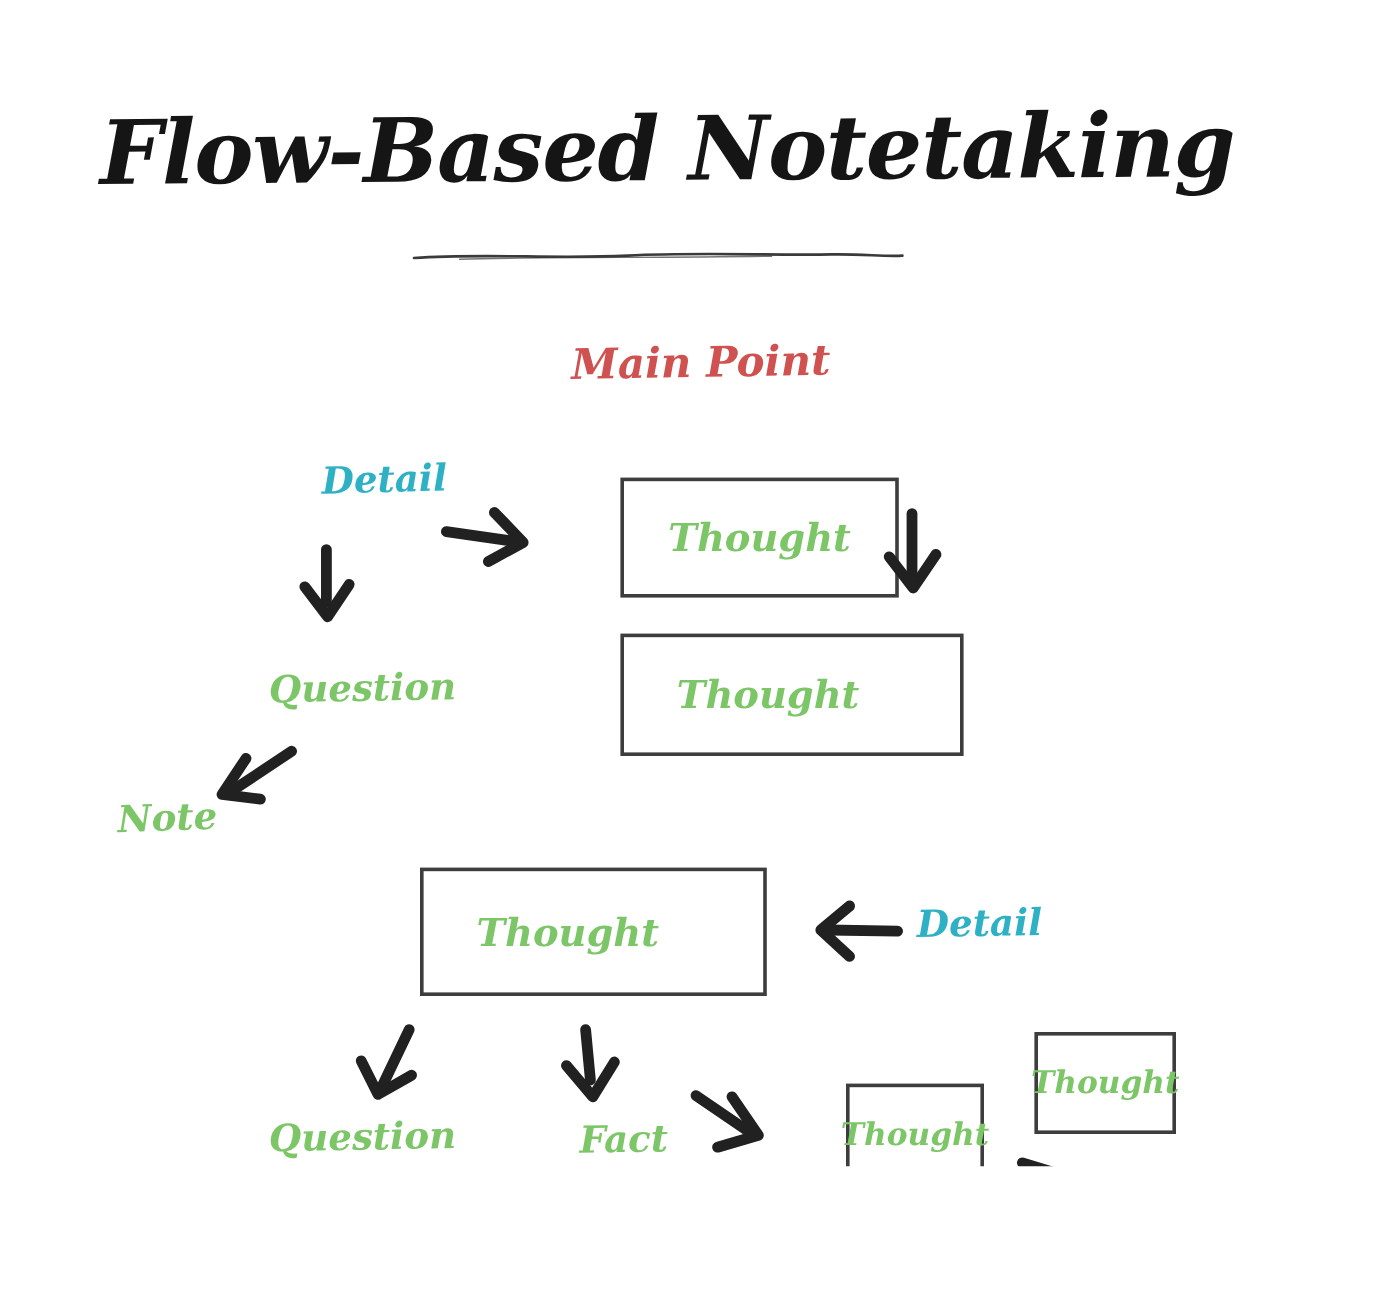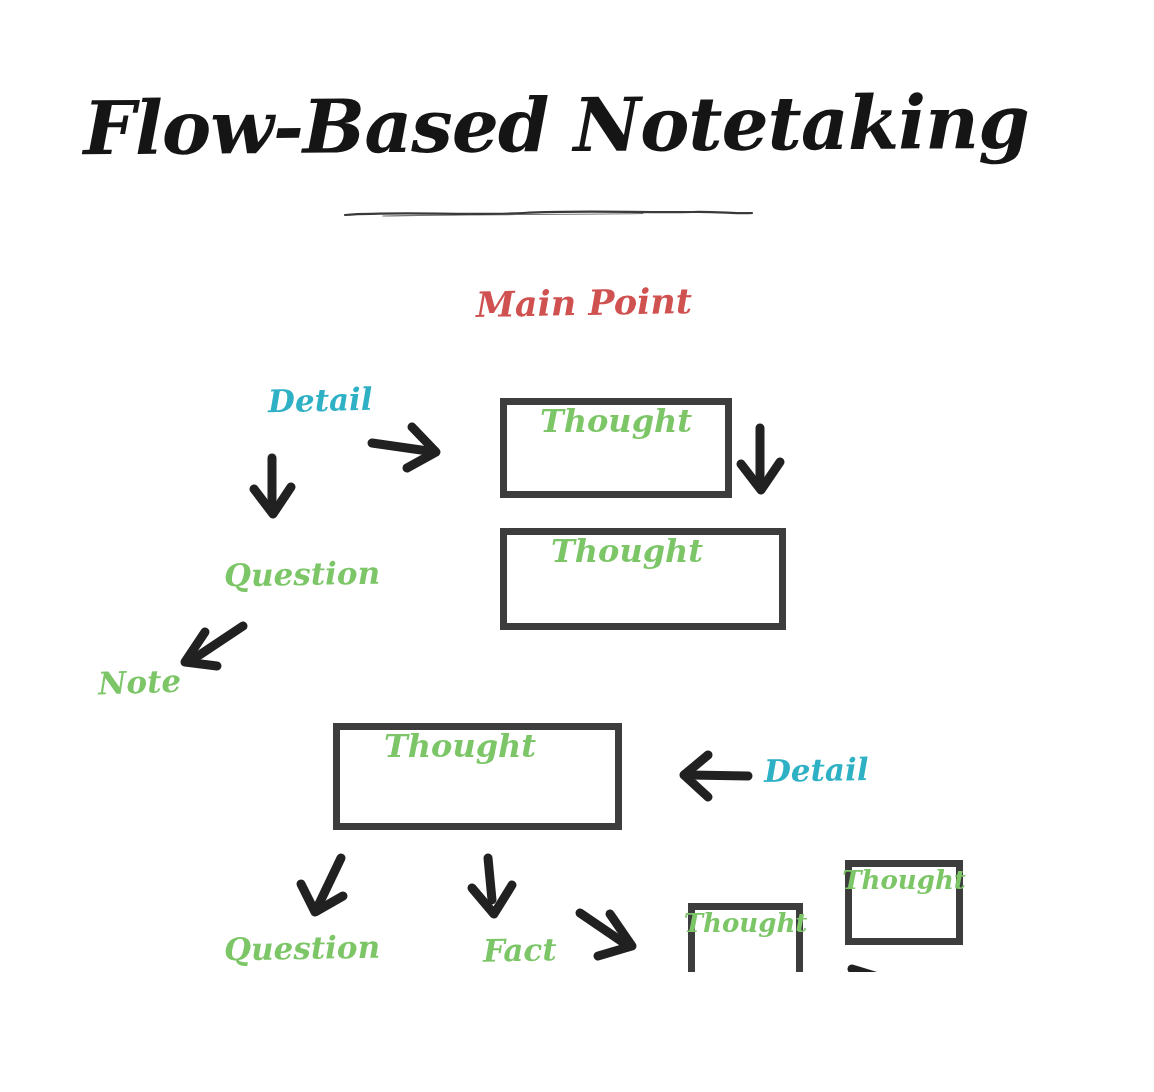--- a/index.html
+++ b/index.html
@@ -22,24 +22,26 @@
     left: 0; top: 82px; width: 1112px;
     text-align: center;
     font-size: 74px;
     letter-spacing: -1px;
     transform: rotate(-0.4deg);
   }
   .label-md { font-size: 31px; }
   .label-lg { font-size: 35px; }
   .thought-box {
     position: absolute;
-    border: 7px solid #b91c1c;
+    border: 3px solid #b91c1c;
     background: #ffffff;
     display: flex;
+    align-items: center;
     box-sizing: border-box;
+    margin-left: 17px;
   }
   .thought-box .box-label {
     font-size: 32px;
     line-height: 1;
   }
   .tb-center { justify-content: center; }
   .tb-left   { justify-content: flex-start; padding-left: 44px; }
   svg { display: block; overflow: visible; }
   svg .stroke-grp { fill: none; stroke-linecap: round; stroke-linejoin: round; }
 </style>

